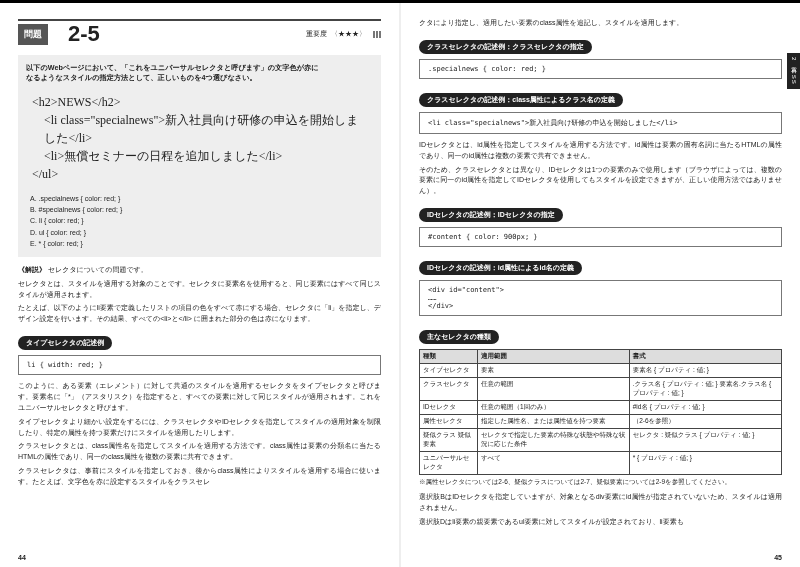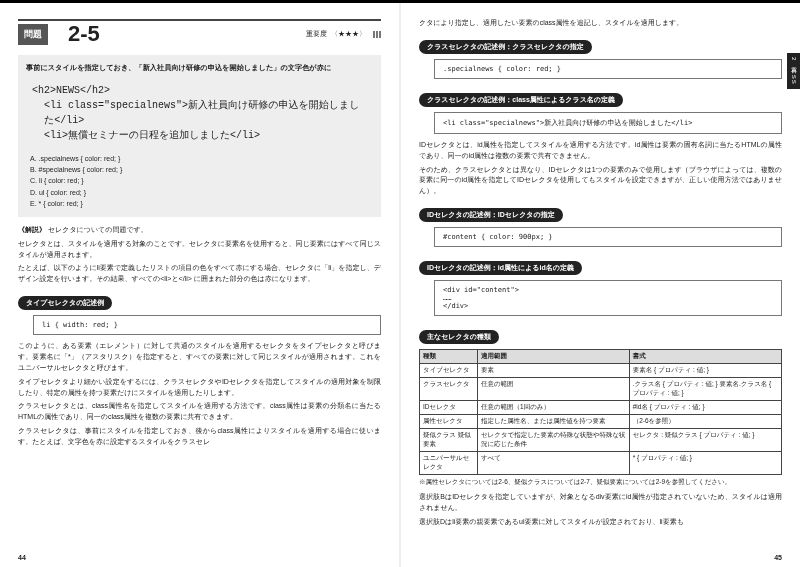--- a/index.html
+++ b/index.html
@@ -8,28 +8,28 @@
 .page-left{border-right:1px solid #eee}
 .page-right{border-left:1px solid #eee}
 .q-header{display:flex;align-items:center;margin:4px 0 8px 0;border-top:2px solid #444}
 .q-label{background:#555;color:#fff;font-size:9px;font-weight:bold;padding:4px 6px}
 .q-num{font-size:22px;font-weight:bold;margin-left:20px;color:#222}
 .importance{font-size:7px;margin-left:auto;display:flex;align-items:center;gap:4px}
 .importance .bars{display:flex;gap:1px;margin-left:3px}
 .bars>span{width:2px;height:7px;border:0.5px solid #777}
 .q-box{background:#eee;padding:8px;margin-bottom:8px}
 .q-text{font-size:7.2px;margin-bottom:6px;font-weight:bold}
-.code{font-family:Liberation Mono, monospace;font-size:10px;line-height:1.5;padding:4px 6px}
+.code{font-family:Liberation Serif, serif;font-size:12px;line-height:1.5;padding:4px 6px}
 .indent1{padding-left:12px}
 .choices{margin-top:6px;padding-left:4px}
 .choices div{font-size:7px;line-height:1.6;font-family:sans-serif}
 .section{margin-top:8px;font-size:7px;line-height:1.55}
 .section b{font-weight:bold}
 .black-bar{background:#222;color:#fff;font-size:7px;font-weight:bold;padding:2px 8px;display:inline-block;border-radius:7px;margin-top:8px;margin-bottom:3px}
-.bordered{border:1px solid #777;padding:5px 8px;margin:2px 0 6px 15px;font-family:monospace;font-size:7px}
+.bordered{border:1px solid #777;padding:5px 8px;margin:2px 0 6px 0;font-family:monospace;font-size:7px}
 p.body{font-size:7px;line-height:1.55;margin:3px 0;text-align:justify}
 .pagenum{position:absolute;bottom:6px;font-size:7px;font-weight:bold}
 .pagenum.left{left:18px}
 .pagenum.right{right:18px}
 .side-tab{position:absolute;right:0;top:50px;background:#222;color:#fff;font-size:6px;padding:4px 2px;writing-mode:vertical-rl;letter-spacing:1px}
 table.sel{border-collapse:collapse;width:100%;font-size:6.5px;margin-top:2px}
 table.sel th,table.sel td{border:0.5px solid #444;padding:2px 3px;text-align:left;vertical-align:top}
 table.sel th{background:#ddd;font-weight:bold}
 .note{font-size:6.5px;margin-top:2px;line-height:1.4}
 </style>
@@ -46,26 +46,28 @@
       <span class="bars">
           <span></span>
           <span></span>
           <span></span>
         </span>
     </span>
   </div>
 
   <div class="q-box">
     <div class="q-text">
-      <span>事前にスタイルを指定しておき、「新入社員向け研修の申込を開始しました」の文字色が赤に</span><br>
+      <span>以下のWebページにおいて、「これをユニバーサルセレクタと呼びます」の文字色が赤に</span><br>
+      <span>なるようなスタイルの指定方法として、正しいものを4つ選びなさい。</span>
     </div>
     <div class="code">
       <div>&lt;h2&gt;NEWS&lt;/h2&gt;</div>
       <div class="indent1">&lt;li class="specialnews"&gt;新入社員向け研修の申込を開始しました&lt;/li&gt;</div>
       <div class="indent1">&lt;li&gt;無償セミナーの日程を追加しました&lt;/li&gt;</div>
+      <div>&lt;/ul&gt;</div>
     </div>
     <div class="choices">
       <div>A. .specialnews { color: red; }</div>
       <div>B. #specialnews { color: red; }</div>
       <div>C. li { color: red; }</div>
       <div>D. ul { color: red; }</div>
       <div>E. * { color: red; }</div>
     </div>
   </div>
 

